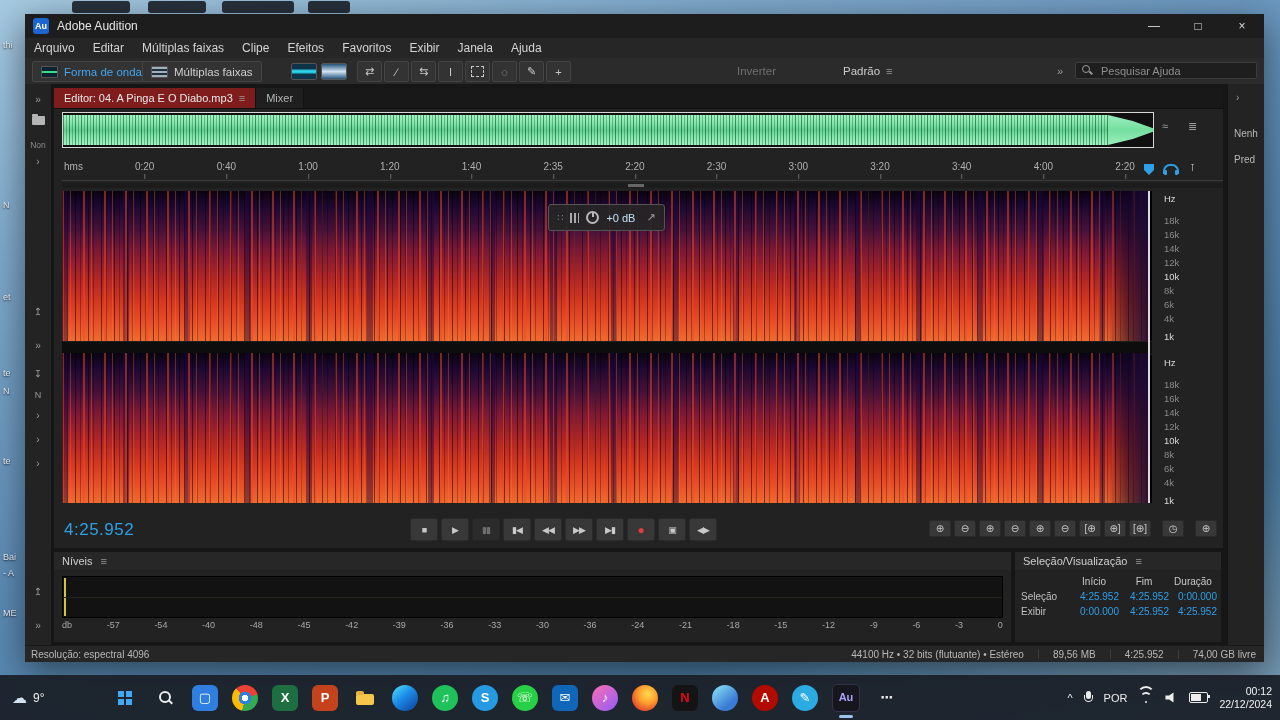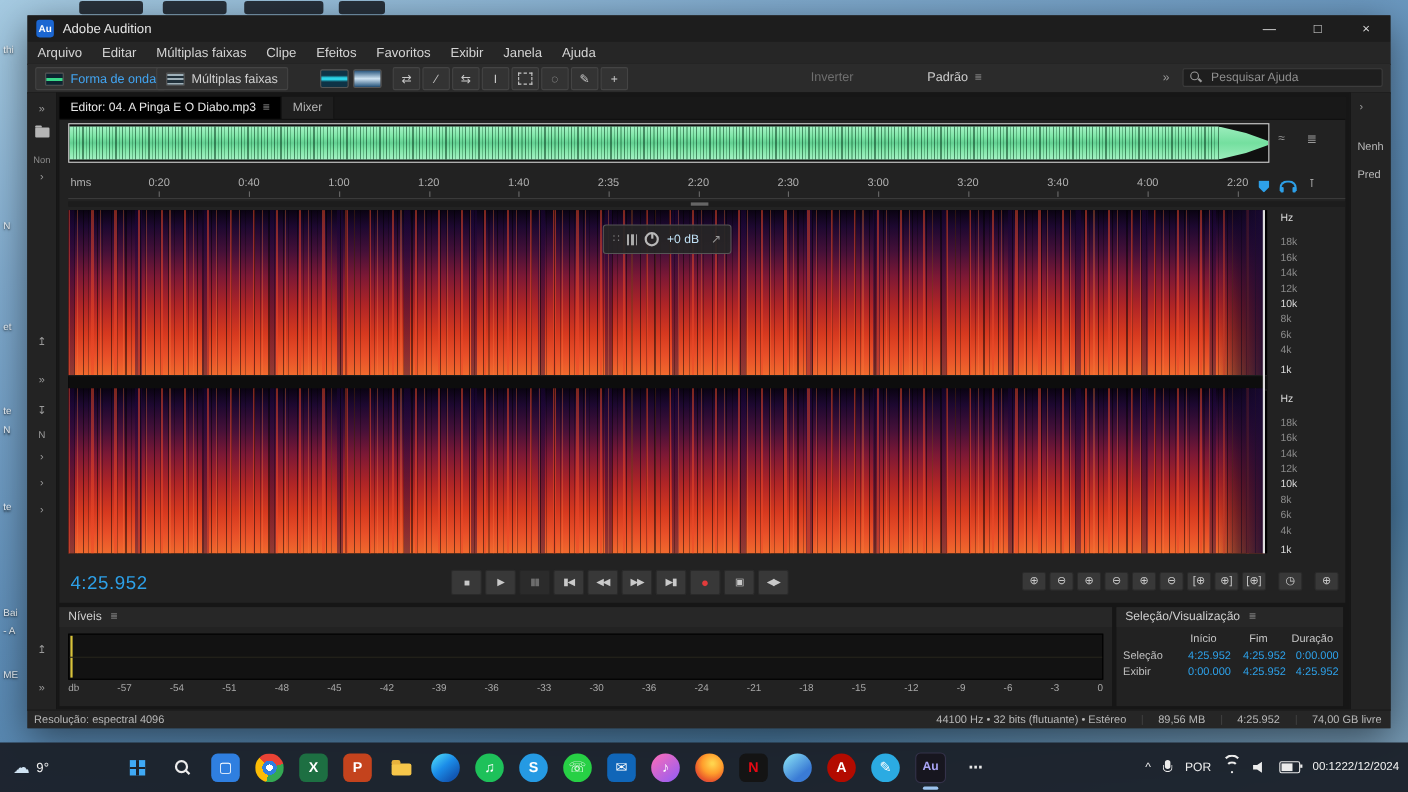--- a/index.html
+++ b/index.html
@@ -57,21 +57,21 @@
   .main{position:absolute;left:0;top:70px;right:0;bottom:16px;background:#161616;}
   .left-dock{position:absolute;left:0;top:0;width:26px;bottom:0;background:#232323;border-right:1px solid #141414;}
   .ld{position:absolute;width:100%;text-align:center;color:#9a9a9a;font-size:10px;}
   .fold{position:relative;display:inline-block;width:13px;height:9px;background:#b5b5b5;border-radius:1px;}
   .fold::before{content:"";position:absolute;left:0;top:-2px;width:6px;height:2px;background:#b5b5b5;border-radius:1px 1px 0 0;}
 
   .center{position:absolute;left:27px;right:37px;top:0;bottom:0;}
   .editor-panel{position:absolute;left:2px;top:4px;width:1169px;height:460px;background:#222;}
   .tabbar{height:20px;background:#181818;display:flex;border-bottom:1px solid #101010;}
   .tab{display:flex;align-items:center;gap:6px;padding:0 10px;font-size:11px;color:#b5b5b5;background:#1f1f1f;border-right:1px solid #121212;}
-  .tab.active{background:#000000;color:#e8e8e8;}
+  .tab.active{background:#7f1d1d;color:#e8e8e8;}
 
   .overview{position:absolute;left:8px;top:24px;width:1092px;height:36px;background:#101010;}
   .ov-wave{position:absolute;left:1px;top:3px;right:46px;bottom:3px;
     background:repeating-linear-gradient(90deg,rgba(8,60,30,.55) 0 1px,rgba(0,0,0,0) 1px 3px,rgba(12,85,40,.35) 3px 4px,rgba(0,0,0,0) 4px 6px),
     linear-gradient(180deg,rgba(0,0,0,0) 49%,rgba(15,70,35,.6) 49% 51%,rgba(0,0,0,0) 51%),
     linear-gradient(180deg,#a4f2c4 0,#7fe6a8 30%,#63d193 50%,#7fe6a8 70%,#a4f2c4 100%);}
   .ov-tail{position:absolute;right:1px;top:3px;bottom:3px;width:45px;}
   .ov-tail::before{content:"";position:absolute;inset:0;
     background:linear-gradient(180deg,#9bedbc 0,#74df9f 50%,#9bedbc 100%);
     clip-path:polygon(0 0,55% 20%,100% 44%,100% 56%,55% 80%,0 100%);}
@@ -190,21 +190,21 @@
   .twifi{position:relative;width:16px;height:12px;}
   .twifi i{position:absolute;left:50%;bottom:0;transform:translateX(-50%);border:2px solid #ececec;
     border-color:#ececec rgba(0,0,0,0) rgba(0,0,0,0) rgba(0,0,0,0);border-radius:50%;}
   .twifi i:nth-child(1){width:14px;height:14px;}
   .twifi i:nth-child(2){width:8px;height:8px;}
   .twifi i:nth-child(3){width:2px;height:2px;border:none;background:#ececec;border-radius:50%;bottom:1px;}
   .tspk{width:13px;height:11px;background:#ececec;clip-path:polygon(0 32%,28% 32%,62% 5%,62% 95%,28% 68%,0 68%);}
   .tbat{position:relative;width:17px;height:9px;border:1px solid #ececec;border-radius:2px;}
   .tbat::before{content:"";position:absolute;left:1px;top:1px;bottom:1px;width:10px;background:#ececec;}
   .tbat::after{content:"";position:absolute;right:-3px;top:2px;width:2px;height:3px;background:#ececec;}
-  .clock{display:flex;flex-direction:row;align-items:flex-end;font-size:10.5px;line-height:13px;color:#f2f2f2;}
+  .clock{display:flex;flex-direction:column;align-items:flex-end;font-size:10.5px;line-height:13px;color:#f2f2f2;}
 </style>
 </head>
 <body>
 
 <div id="screen">
 
   <div>
     <div class="dtop"></div>
     <div class="dtop"></div>
     <div class="dtop"></div>
@@ -422,21 +422,21 @@
             <span class="hamb">≡</span>
           </div>
           <div class="meter">
             <div class="residual"></div>
             <div class="midline"></div>
           </div>
           <div class="db-row">
               <span class="db-lab">db</span>
               <span class="db-lab">-57</span>
               <span class="db-lab">-54</span>
-              <span class="db-lab">-51</span>
+              <span class="db-lab">-40</span>
               <span class="db-lab">-48</span>
               <span class="db-lab">-45</span>
               <span class="db-lab">-42</span>
               <span class="db-lab">-39</span>
               <span class="db-lab">-36</span>
               <span class="db-lab">-33</span>
               <span class="db-lab">-30</span>
               <span class="db-lab">-36</span>
               <span class="db-lab">-24</span>
               <span class="db-lab">-21</span>

